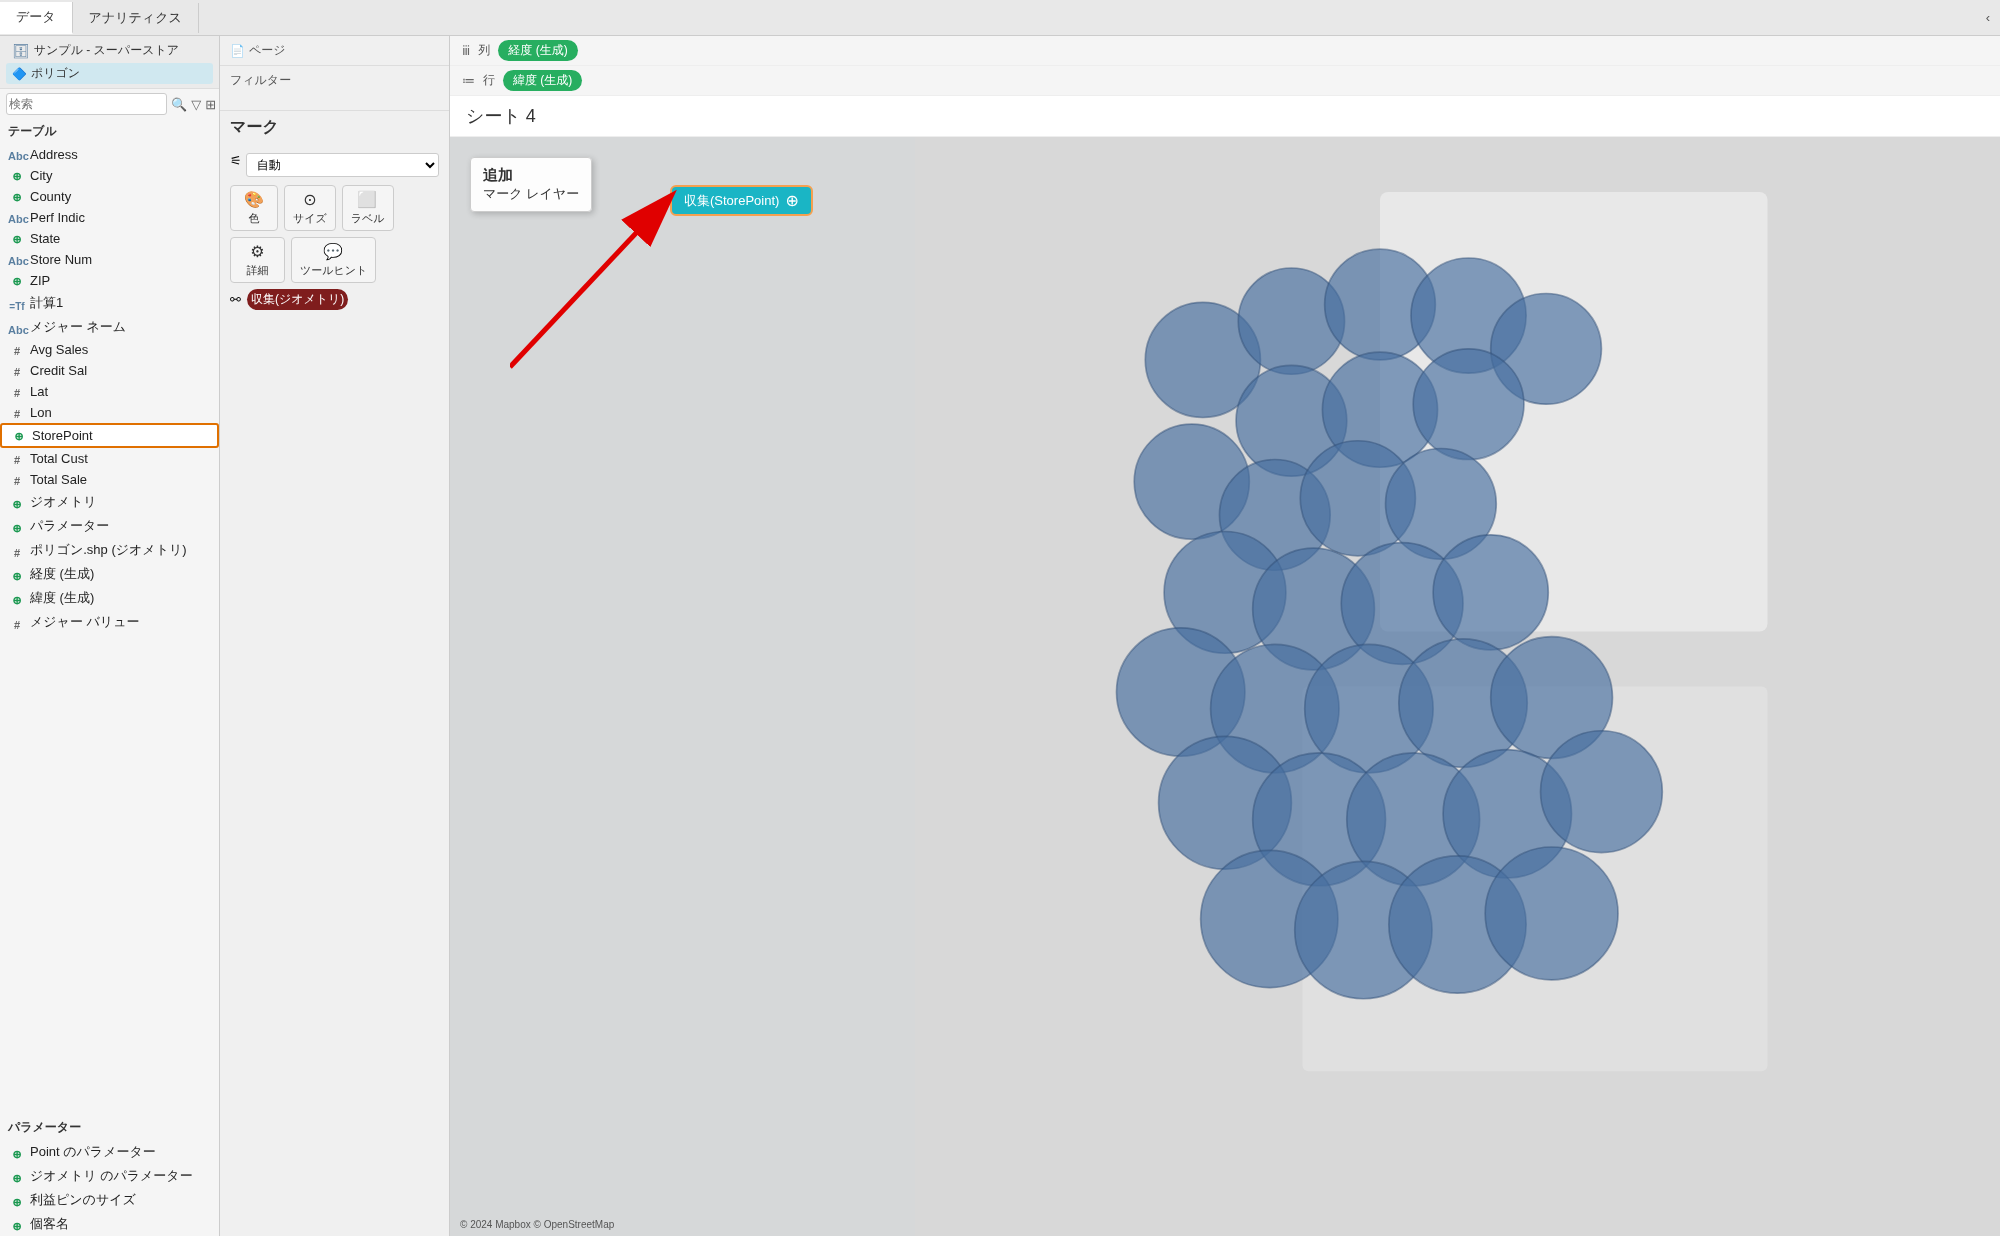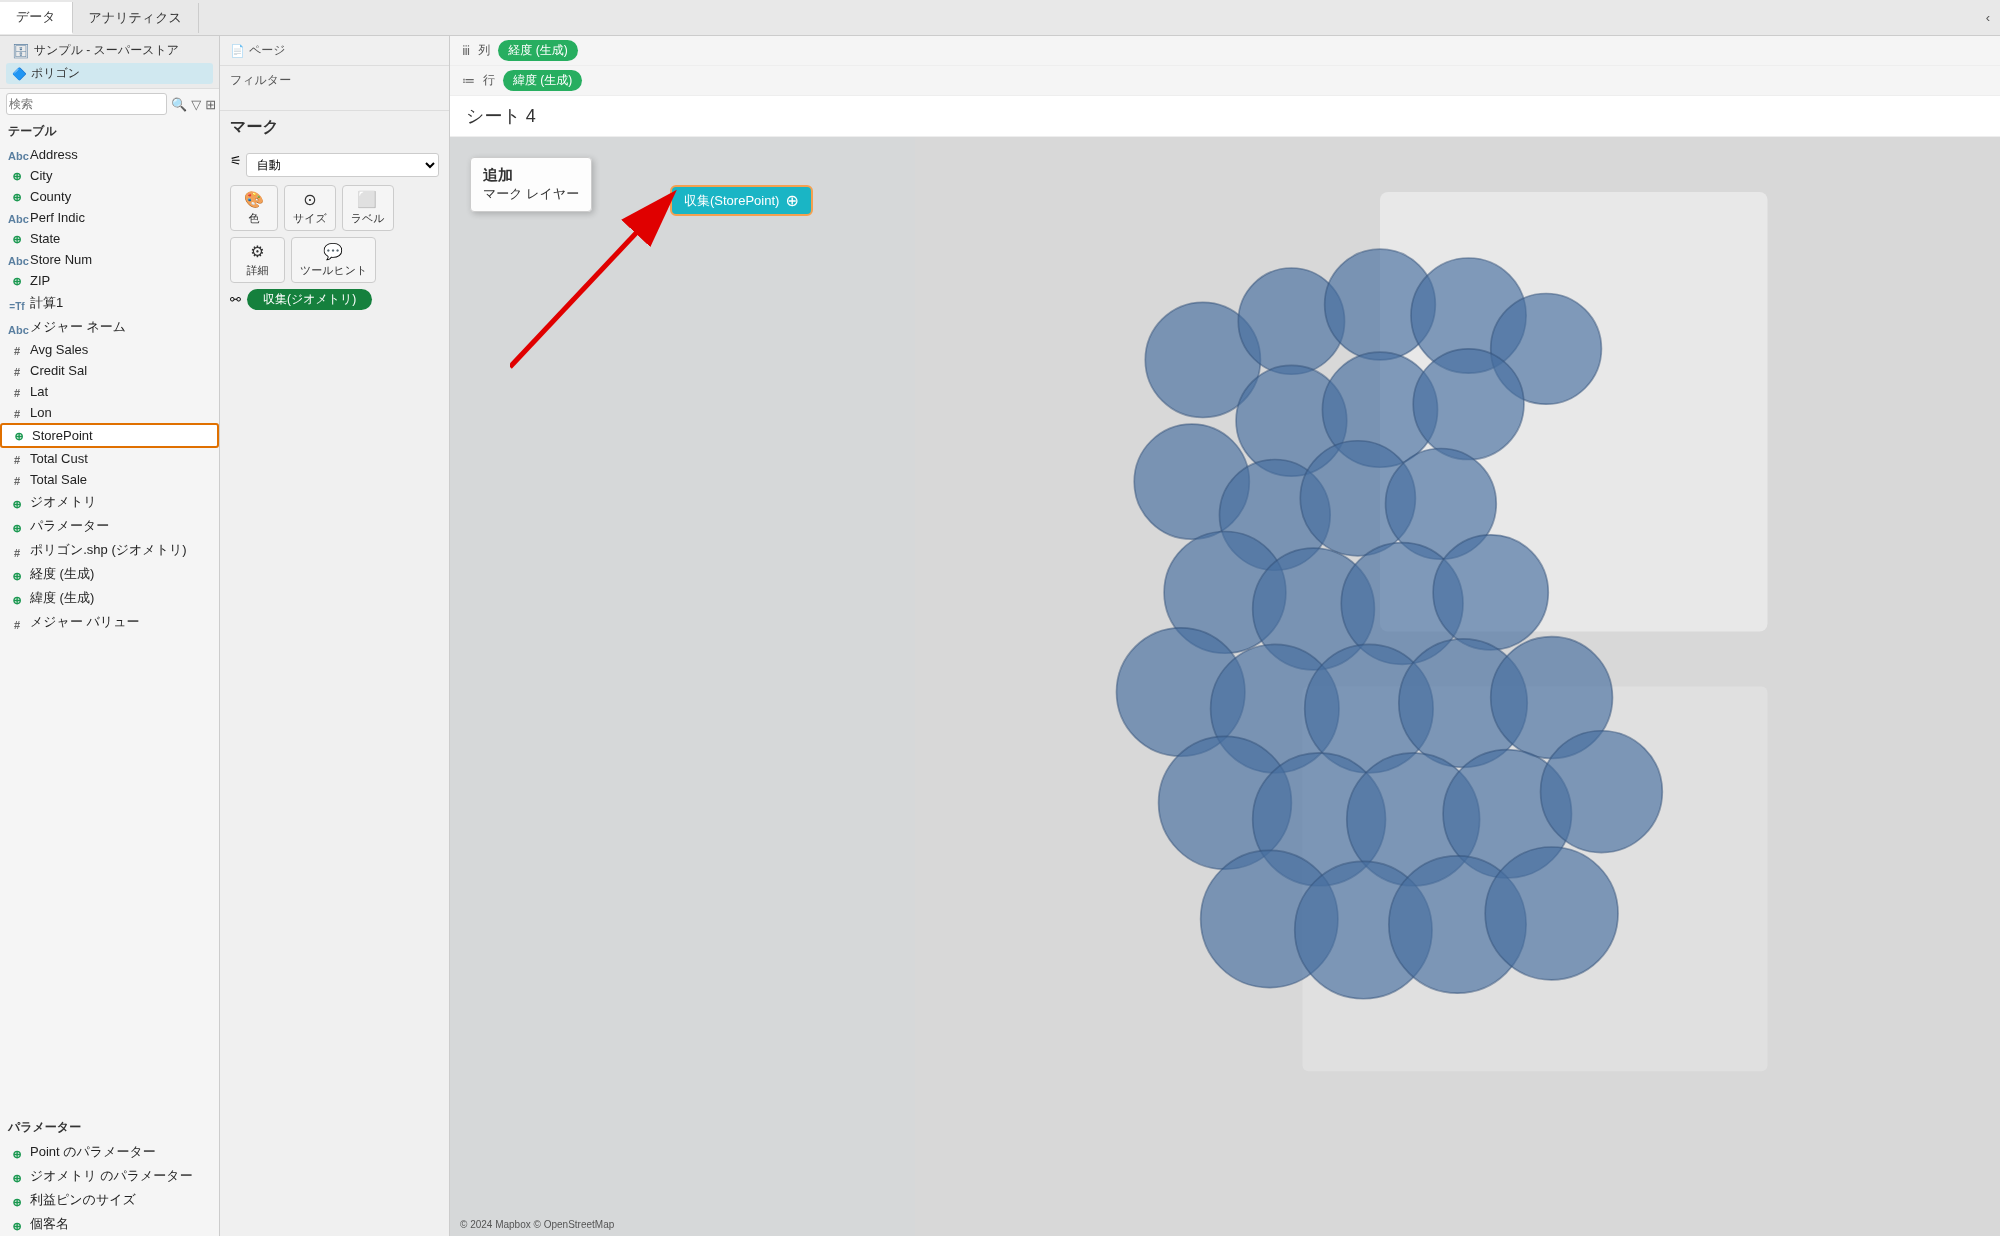--- a/index.html
+++ b/index.html
@@ -51,21 +51,21 @@
     .marks-section { padding: 6px 10px; flex: 1; }
     .marks-label { font-size: 16px; font-weight: bold; color: #333; margin-bottom: 6px; }
     .marks-dropdown { display: flex; align-items: center; gap: 4px; margin-bottom: 8px; }
     .marks-dropdown select { flex: 1; padding: 3px 6px; border: 1px solid #ccc; border-radius: 3px; font-size: 12px; background: #fff; margin-top: 9px; }
     .marks-buttons { display: flex; gap: 6px; margin-bottom: 6px; flex-wrap: wrap; }
     .mark-btn { display: flex; flex-direction: column; align-items: center; padding: 4px 8px; border: 1px solid #ccc; border-radius: 4px; cursor: pointer; background: #f5f5f5; font-size: 11px; color: #333; gap: 2px; min-width: 48px; }
     .mark-icon { font-size: 16px; }
     .marks-detail { display: flex; gap: 6px; margin-bottom: 6px; }
     .mark-detail-btn { display: flex; flex-direction: column; align-items: center; padding: 4px 8px; border: 1px solid #ccc; border-radius: 4px; cursor: pointer; background: #f5f5f5; font-size: 11px; color: #333; gap: 2px; min-width: 55px; }
     .marks-field-row { display: flex; align-items: center; gap: 6px; margin-top: 6px; }
-    .marks-field-pill { background: #15803d; color: #fff; border-radius: 12px; padding: 2px 16px; font-size: 12px; }
+    .marks-field-pill { background: #7f1d1d; color: #fff; border-radius: 12px; padding: 2px 4px; font-size: 12px; }
 
     
     .right-panel { flex: 1; display: flex; flex-direction: column; background: #fff; overflow: hidden; }
     .sheet-header { padding: 8px 16px; font-size: 18px; font-weight: normal; color: #333; border-bottom: 1px solid #eee; }
     .map-container { flex: 1; position: relative; background: #e8e8e8; overflow: hidden; }
 
     
     .map-area { position: absolute; top: 0; left: 0; right: 0; bottom: 0; }
 
     

